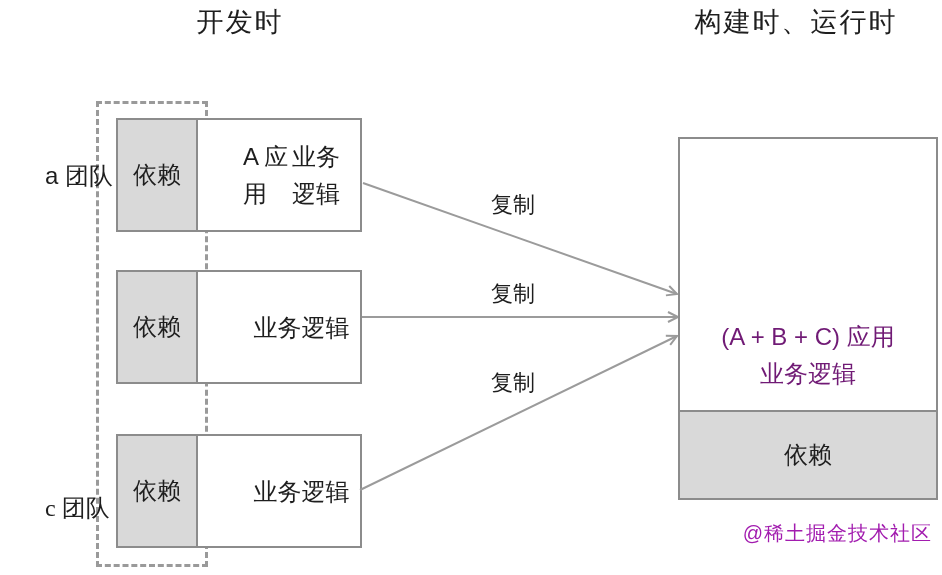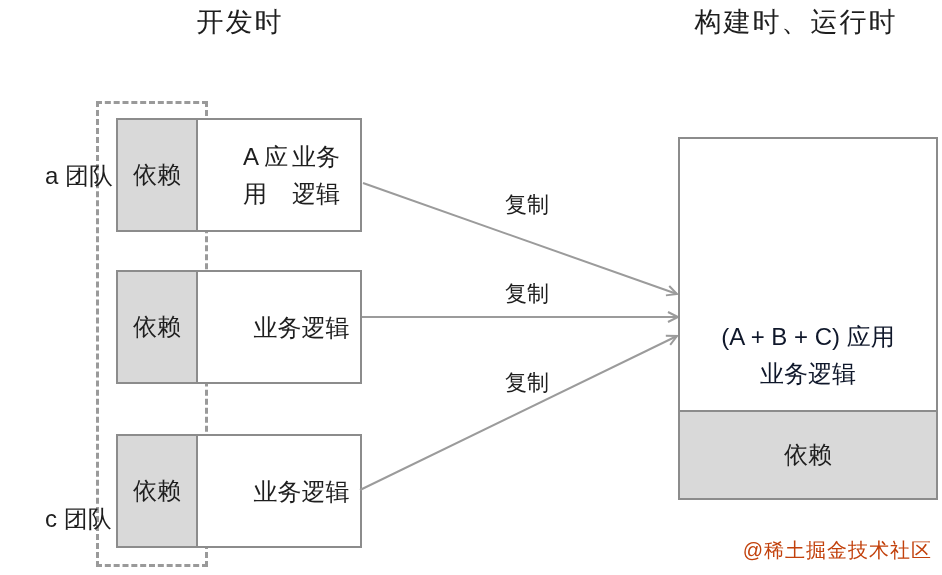--- a/index.html
+++ b/index.html
@@ -37,21 +37,21 @@
   .team-label {
     position: absolute;
     left: 5px; width: 80px;
     font-size: 24px;
     color: #1e1e1e;
     white-space: nowrap;
     margin-left: 40px;
   }
   .team-label-a { top: 160px; }
   .team-label-b { top: 312px; }
-  .team-label-c { top: 503px; }
+  .team-label-c { top: 492px; font-family: Liberation Serif, serif; }
 
   .team-box {
     position: absolute;
     left: 116px;
     width: 246px; height: 114px;
     box-sizing: border-box;
     border: 2px solid #8c8c8c;
     background: #ffffff;
     display: flex;
   }
@@ -83,21 +83,21 @@
 
   .arrows-svg {
     position: absolute;
     left: 0; top: 0;
     pointer-events: none;
   }
 
   .arrow-label {
     position: absolute;
     width: 72px;
-    text-align: right;
+    text-align: center;
     font-size: 22px;
     color: #1e1e1e;
   }
   .arrow-label-1 { left: 477px; top: 190px; }
   .arrow-label-2 { left: 477px; top: 279px; }
   .arrow-label-3 { left: 477px; top: 368px; }
 
   .result-box {
     position: absolute;
     left: 678px; top: 137px;
@@ -110,39 +110,39 @@
   }
   .result-white {
     flex: 1;
     display: flex;
     flex-direction: column;
     align-items: center;
     justify-content: flex-end;
     padding-bottom: 18px;
     font-size: 24px;
     line-height: 37px;
-    color: #0f172a;
+    color: #701a75;
     white-space: nowrap;
   }
   .result-dep {
     height: 86px;
     background: #d9d9d9;
     border-top: 2px solid #8c8c8c;
     display: flex;
     align-items: center;
     justify-content: center;
     font-size: 24px;
     color: #1e1e1e;
   }
 
   .watermark {
     position: absolute;
-    right: 10px; bottom: 11px;
+    right: 10px; bottom: 28px;
     font-size: 20px;
-    color: #c2410c;
+    color: #a21caf;
     letter-spacing: 1px;
     margin-top: 32px;
   }
 </style>
 </head>
 <body>
 
 <div class="canvas">
 
   <div class="title title-left">开发时</div>

